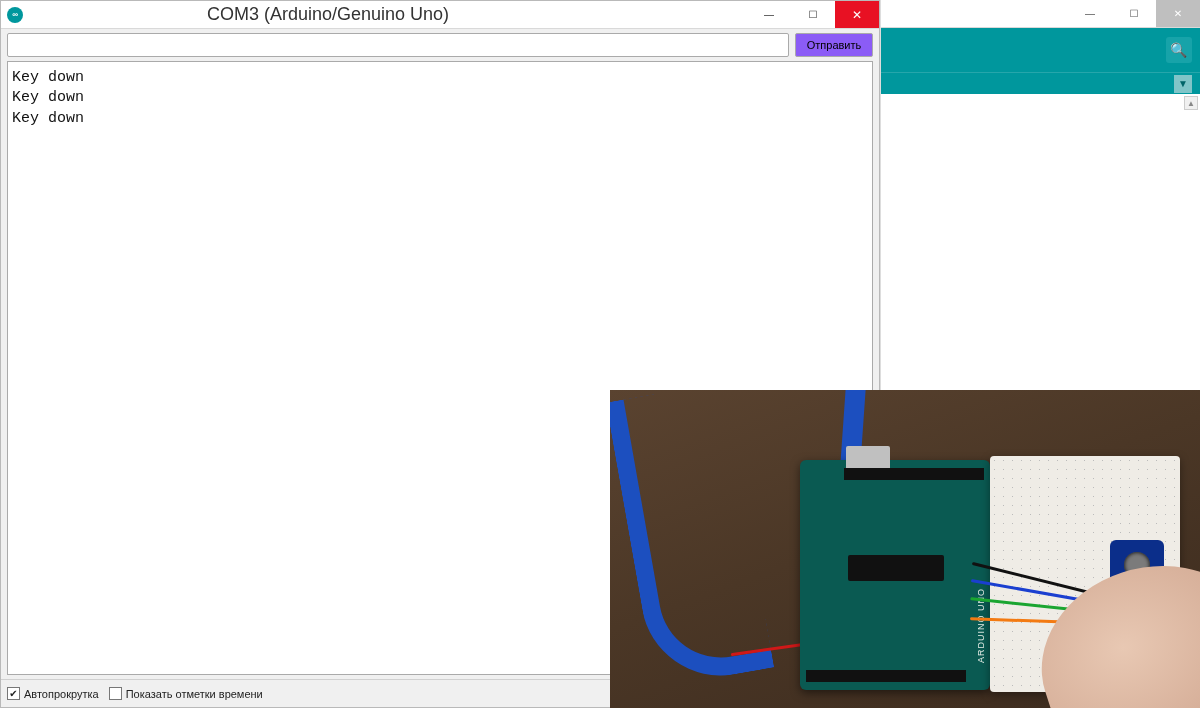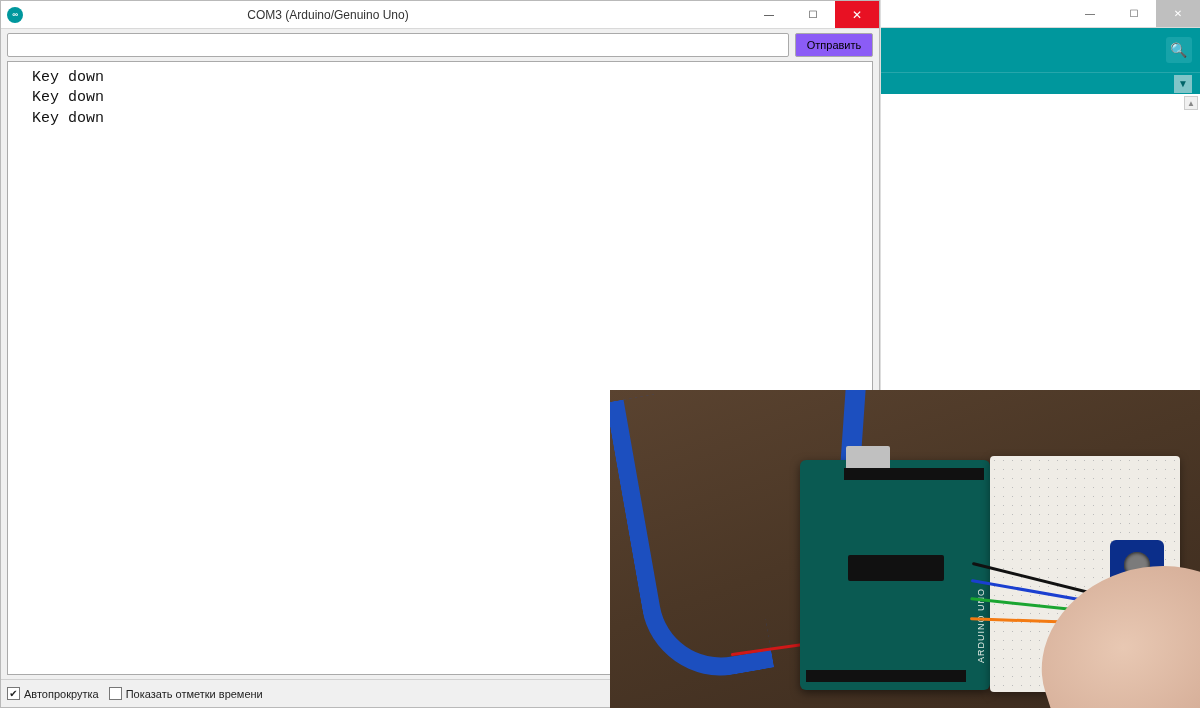--- a/index.html
+++ b/index.html
@@ -34,21 +34,21 @@
     margin: 0 6px;
     border-radius: 50%;
     background: #00979d;
     display: flex; align-items: center; justify-content: center;
     color: #fff; font-size: 8px; font-weight: bold;
   }
   .title-text {
     flex: 1;
     text-align: center;
     color: #333;
-    font-size: 12px;
+    font-size: 18px;
     margin-right: 120px; 
   }
   .win-controls { display: flex; height: 100%; }
   .win-btn {
     width: 44px; height: 100%;
     display: flex; align-items: center; justify-content: center;
     font-size: 10px;
     color: #333;
   }
   .win-btn.close {
@@ -78,21 +78,21 @@
     border: 1px solid #aaa;
     border-radius: 2px;
     font-size: 11px;
     display: flex; align-items: center; justify-content: center;
   }
   .output-area {
     flex: 1;
     margin: 0 6px 4px 6px;
     background: #fff;
     border: 1px solid #aaa;
-    padding: 6px 24px;
+    padding: 6px 4px;
     font-family: "Courier New", monospace;
     font-size: 15px;
     line-height: 1.35;
     color: #111;
     white-space: pre;
     overflow: hidden;
   }
   .bottom-bar {
     height: 28px;
     padding: 0 6px;

